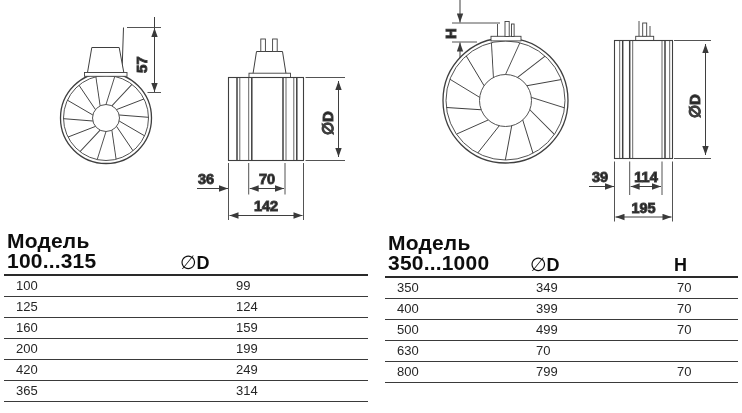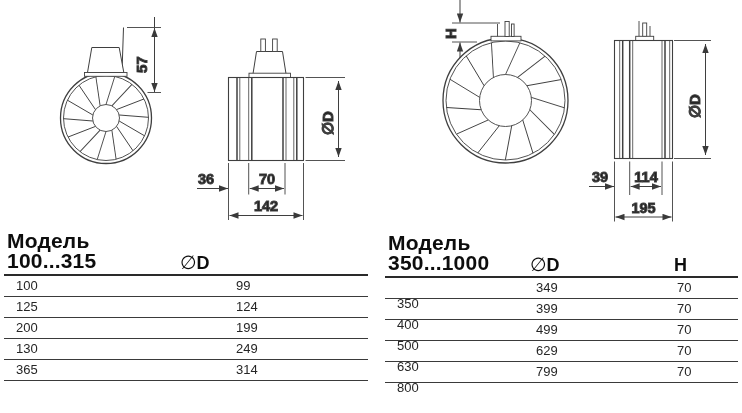--- a/index.html
+++ b/index.html
@@ -16,21 +16,21 @@
            font-size:21px;line-height:20px;letter-spacing:0.2px;}
   .col-head{position:absolute;bottom:2px;color:#0d0d0d;font-weight:700;font-size:18px;line-height:18px;}
   .col-head .sym{font-weight:400;font-size:19px;}
   .trow{display:flex;height:20px;line-height:20px;border-bottom:1.5px solid #3a3a3a;
         font-size:13px;color:#262626;}
   .table-left{left:4px;top:231px;width:364px;}
   .table-left .c1{width:176px;padding-left:12px;}
   .table-left .c2{flex:1;margin-left:44px;}
   .table-left .col-d{left:176px;}
   .table-right{left:385px;top:233px;width:353px;}
-  .table-right .c1{width:139px;padding-left:12px;margin-top:16px;}
+  .table-right .c1{width:139px;padding-left:12px;}
   .table-right .c2{width:141px;}
   .table-right .c3{flex:1;}
   .table-right .col-d{left:145px;}
   .table-right .col-h{left:289px;}
 </style>
 </head>
 <body>
 
 <svg width="742" height="231" viewBox="0 0 742 231">
   <defs>
@@ -193,25 +193,29 @@
   </div>
   <div class="trow">
       <div class="c1">100</div>
       <div class="c2">99</div>
     </div>
   <div class="trow">
       <div class="c1">125</div>
       <div class="c2">124</div>
     </div>
   <div class="trow">
+      <div class="c1">160</div>
+      <div class="c2">159</div>
+    </div>
+  <div class="trow">
       <div class="c1">200</div>
       <div class="c2">199</div>
     </div>
   <div class="trow">
-      <div class="c1">130</div>
+      <div class="c1">420</div>
       <div class="c2">249</div>
     </div>
   <div class="trow">
       <div class="c1">365</div>
       <div class="c2">314</div>
     </div>
 </div>
 
 <div class="spec-table table-right">
   <div class="thead">
@@ -232,21 +236,20 @@
       <div class="c2">399</div>
       <div class="c3">70</div>
     </div>
   <div class="trow">
       <div class="c1">500</div>
       <div class="c2">499</div>
       <div class="c3">70</div>
     </div>
   <div class="trow">
       <div class="c1">630</div>
-      <div class="c2">629</div>
       <div class="c3">70</div>
     </div>
   <div class="trow">
       <div class="c1">800</div>
       <div class="c2">799</div>
       <div class="c3">70</div>
     </div>
 </div>
 
 </body></html>

